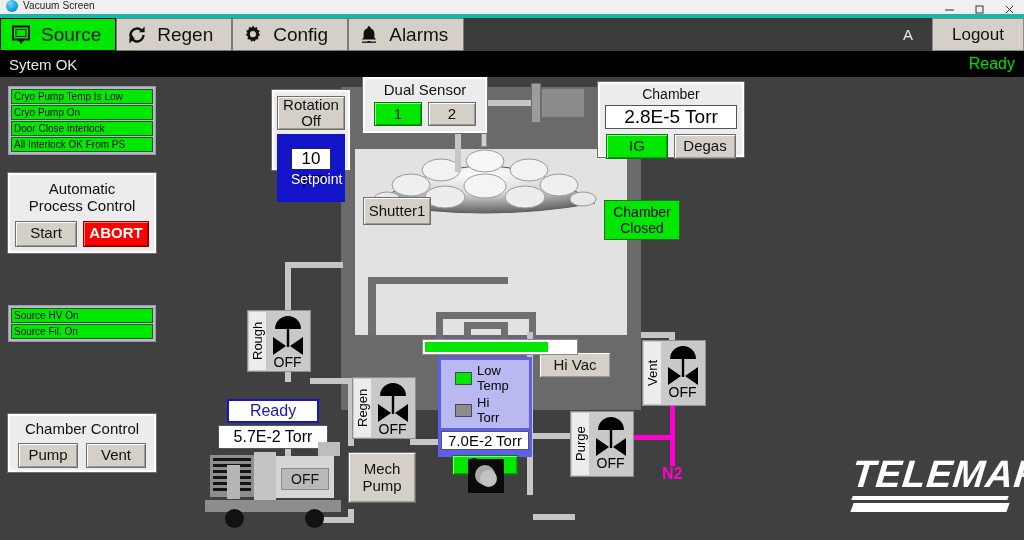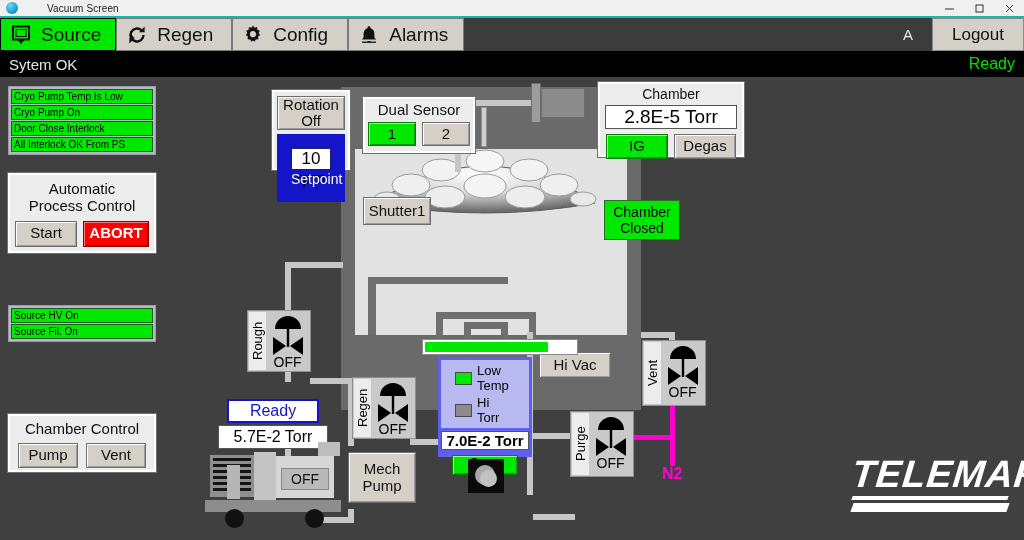--- a/index.html
+++ b/index.html
@@ -7,23 +7,22 @@
     width: 1024px; height: 540px;
     font-family: "Liberation Sans", sans-serif;
     overflow: hidden;
     background: #404040;
   }
   #app { position: relative; width: 1024px; height: 540px; }
 
   
   .titlebar {
     position: absolute; left: 0; top: 0; width: 1024px; height: 18px;
-    background: #f0f0f0; display: flex; align-items: center;
-    border-bottom: 2px solid #14b8a6;
-    gap: 24px;
+    background: #f0f0f0; display: flex; 
+    border-bottom: 4px solid #14b8a6;
   }
   .tb-icon {
     width: 12px; height: 12px; margin: 0 5px 0 6px; border-radius: 50%;
     background: radial-gradient(circle at 35% 30%, #7fd4f5 0%, #16a6dd 55%, #0b6f9b 100%);
     flex: none;
   }
   .tb-title { font-size: 10px; color: #1a1a1a; letter-spacing: .1px; }
   .tb-btns { margin-left: auto; display: flex; height: 18px; }
   .tb-btn {
     width: 30px; height: 18px; display: flex; align-items: center; justify-content: center;
@@ -333,21 +332,21 @@
       <div class="btn" style="width:68px; height:34px; flex-direction:column;">
         <span>Rotation</span>
         <span>Off</span>
       </div>
       <div class="setpoint-box" style="width:68px; margin-top:4px;">
         <div class="setpoint-val">10 rpm</div>
         <div class="setpoint-lbl">Setpoint</div>
       </div>
     </div>
 
-    <div class="panel abs" style="left:363px; top:20px; width:112px; height:56px; padding:3px;">
+    <div class="panel abs" style="left:363px; top:0; width:124px; height:56px; padding:3px;">
       <div class="panel-title">Dual Sensor</div>
       <div style="display:flex; gap:6px; margin-top:3px;">
         <div class="btn green" style="width:48px; height:24px;">1</div>
         <div class="btn" style="width:48px; height:24px;">2</div>
       </div>
     </div>
 
     <div class="panel abs" style="left:598px; top:5px; width:146px; height:75px; padding:3px 5px 5px;">
       <div class="panel-title" style="font-size:14px;">Chamber</div>
       <div class="readout" style="width:132px; height:26px; margin-top:2px; font-size:19px;">2.8E-5 Torr</div>
@@ -448,21 +447,21 @@
       <div class="temp-box">
         <div class="temp-row">
           <span class="temp-swatch on"></span>
           <span>Low Temp</span>
         </div>
         <div class="temp-row">
           <span class="temp-swatch off"></span>
           <span>Hi Torr</span>
         </div>
       </div>
-      <div class="readout" style="width:88px; height:22px; font-size:15px;font-weight:bold;">7.0E-2 Torr</div>
+      <div class="readout" style="width:88px; height:22px; font-size:15px;">7.0E-2 Torr</div>
       <div class="btn green" style="width:66px; height:25px; margin:2px auto 0; font-size:16px;">Cryo</div>
     </div>
 
     <div class="abs" style="left:468px; top:382px; width:36px; height:34px; background:#0a0a0a;">
       <div class="abs" style="left:7px; top:6px; width:20px; height:20px; background:#a8a8a8; border-radius:50%;"></div>
       <div class="abs" style="left:12px; top:11px; width:17px; height:17px; background:#c2c2c2; border-radius:50%;"></div>
     </div>
 
     <div class="readout blue-txt abs" style="left:227px; top:322px; width:92px; height:24px;">Ready</div>
     <div class="readout abs" style="left:218px; top:348px; width:110px; height:24px; font-size:16px;">5.7E-2 Torr</div>

